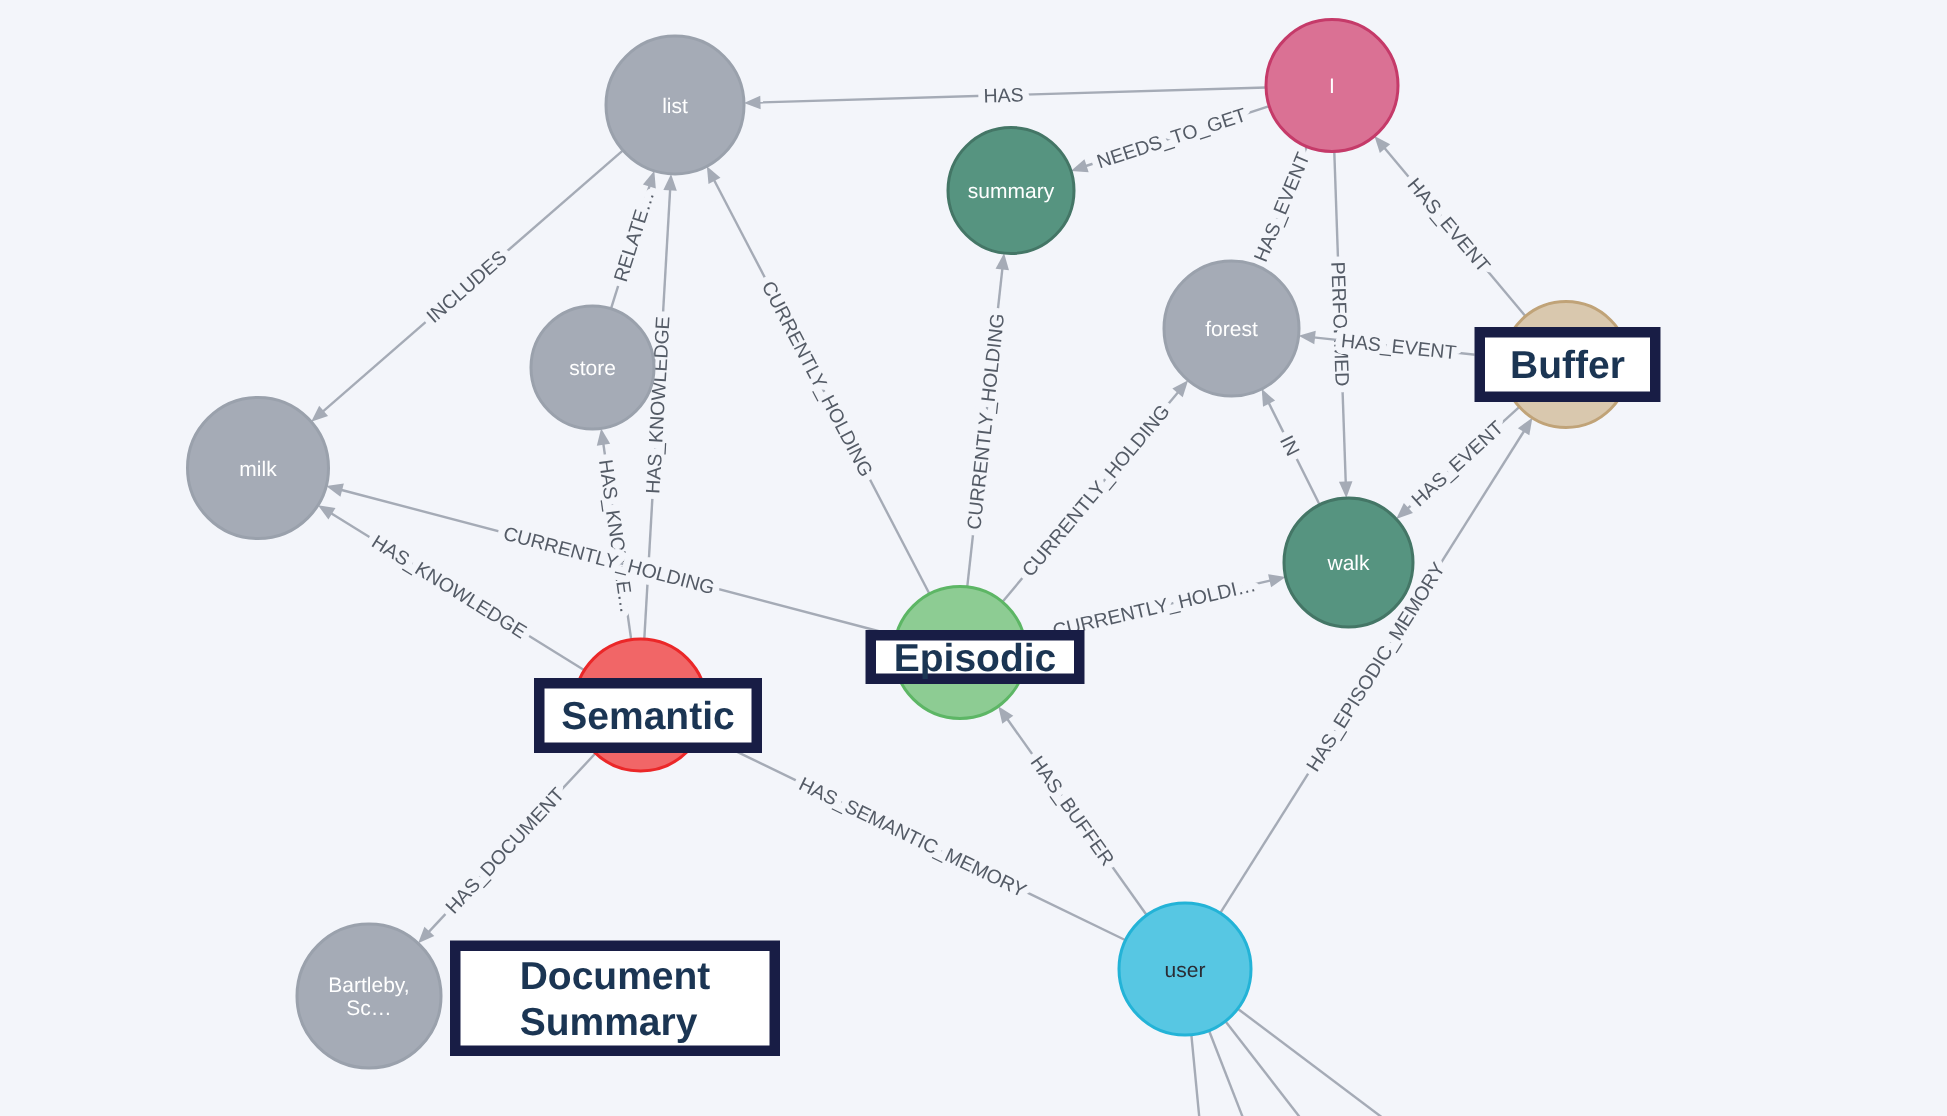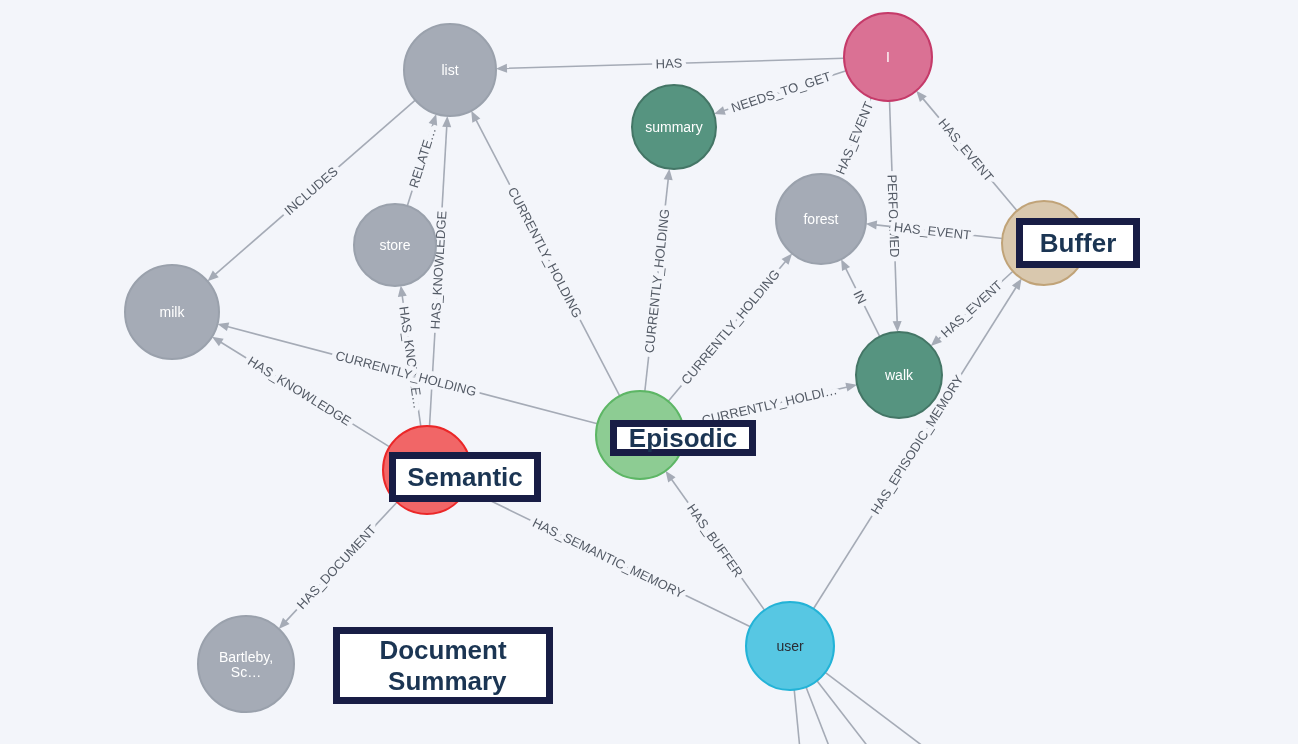--- a/index.html
+++ b/index.html
@@ -27,21 +27,21 @@
   .node-circle{stroke-width:2;cursor:pointer;}
   .node-label{font-size:14px;pointer-events:none;font-family:"Liberation Sans",sans-serif;}
   #annotations{position:absolute;inset:0;pointer-events:none;}
   .annotation{
     position:absolute;box-sizing:border-box;
     border:7px solid var(--ann-border);
     background:var(--ann-bg);
     color:var(--ann-text);
     font-weight:700;font-size:26px;line-height:1.18;
     display:flex;align-items:center;justify-content:center;
-    text-align:right;white-space:pre-line;margin-left:33px;
+    text-align:left;white-space:pre-line;
   }
 </style>
 </head>
 <body>
 
 <div id="stage">
   <svg id="graph-svg" width="1298" height="744" viewBox="0 0 1298 744">
       <g>
         <g>
           <line x1="844.0193675347944" y1="58.305361237551764" x2="505.9753504102617" y2="68.33863115220684" class="edge-line"></line>

